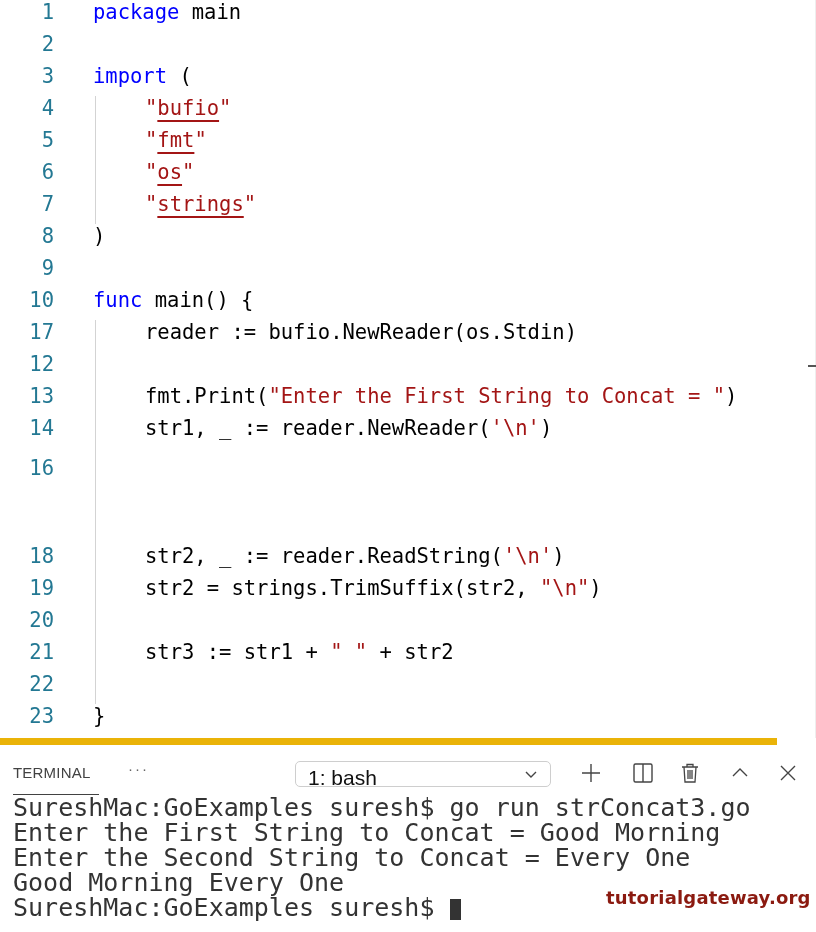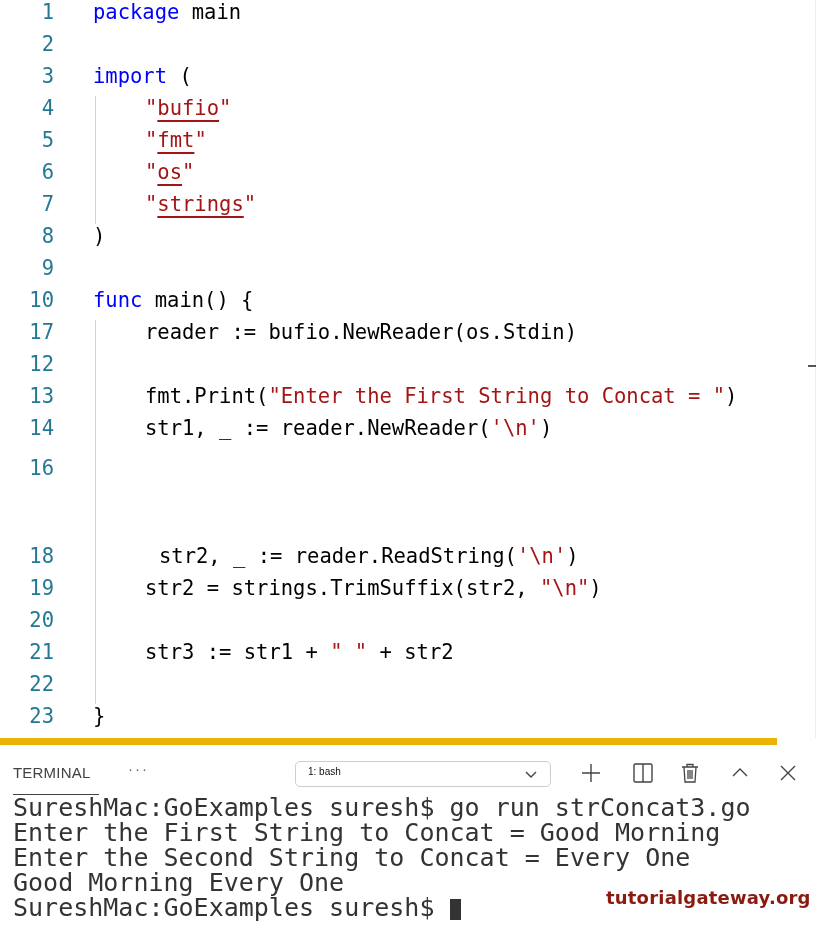--- a/index.html
+++ b/index.html
@@ -12,21 +12,21 @@
   .str { color:#a31515; }
   .ul { text-decoration:underline; text-decoration-color:#a31515; text-underline-offset:5px; }
   .guide { position:absolute; left:95px; width:1px; background:#d3d3d3; }
   .scroll-mark { position:absolute; right:0; top:365px; width:8px; height:2px; background:#555; }
   .scroll-track { position:absolute; right:0; top:0; width:1px; height:738px; background:#eee; }
   .panel { position:absolute; left:0; top:738px; width:777px; height:194px; border-top:7px solid #eab308; background:#fff; }
   .tabbar { position:absolute; left:0; top:0; width:816px; height:50px; font-family:"Liberation Sans", sans-serif; }
   .tab-terminal { position:absolute; left:13px; top:19px; font-size:15px; color:#424242; letter-spacing:0.2px; }
   .tab-underline { position:absolute; left:13px; top:49px; width:86px; height:1px; background:#424242; }
   .more { position:absolute; left:128px; top:15px; font-size:15px; color:#666; letter-spacing:2px; }
-  .select { position:absolute; left:295px; top:16px; width:256px; height:26px; border:1px solid #cecece; border-radius:5px; box-sizing:border-box; font-size:10px; color:#111; }
+  .select { position:absolute; left:295px; top:16px; width:256px; height:26px; border:1px solid #cecece; border-radius:5px; box-sizing:border-box; font-size:21px; color:#111; }
   .select-label { position:absolute; left:12px; top:4px; }
   .chev { position:absolute; right:12px; top:5px; width:14px; height:14px; }
   .icon { position:absolute; top:16px; width:24px; height:24px; }
   .term { position:absolute; left:13px; top:50px; font-family:"DejaVu Sans Mono", monospace; font-size:25px; line-height:25px; color:#333; white-space:pre; }
   .cursor { display:inline-block; width:11px; height:21px; background:#333; vertical-align:-4px; }
   .brand { position:absolute; left:606px; top:142px; font-family:"DejaVu Sans", sans-serif; font-weight:bold; font-size:18px; color:#8b1a10; letter-spacing:0.2px; }
 </style>
 </head>
 <body>
 
@@ -44,21 +44,21 @@
   <div class="line" style="top:156px"><span class="ln">6</span><span class="code" style="left:145px"><span class="str">"</span><span class="str ul">os</span><span class="str">"</span></span></div>
   <div class="line" style="top:188px"><span class="ln">7</span><span class="code" style="left:145px"><span class="str">"</span><span class="str ul">strings</span><span class="str">"</span></span></div>
   <div class="line" style="top:220px"><span class="ln">8</span><span class="code">)</span></div>
   <div class="line" style="top:252px"><span class="ln">9</span></div>
   <div class="line" style="top:284px"><span class="ln">10</span><span class="code"><span class="kw">func</span><span> main() {</span></span></div>
   <div class="line" style="top:316px"><span class="ln">17</span><span class="code" style="left:145px">reader := bufio.NewReader(os.Stdin)</span></div>
   <div class="line" style="top:348px"><span class="ln">12</span></div>
   <div class="line" style="top:380px"><span class="ln">13</span><span class="code" style="left:145px"><span>fmt.Print(</span><span class="str">"Enter the First String to Concat = "</span><span>)</span></span></div>
   <div class="line" style="top:412px"><span class="ln">14</span><span class="code" style="left:145px"><span>str1, _ := reader.NewReader(</span><span class="str">'\n'</span><span>)</span></span></div>
   <div class="line" style="top:452px"><span class="ln">16</span></div>
-  <div class="line" style="top:540px"><span class="ln">18</span><span class="code" style="left:159px"><span>str2, _ := reader.ReadString(</span><span class="str">'\n'</span><span>)</span></span></div>
+  <div class="line" style="top:540px"><span class="ln">18</span><span class="code" style="left:145px"><span>str2, _ := reader.ReadString(</span><span class="str">'\n'</span><span>)</span></span></div>
   <div class="line" style="top:572px"><span class="ln">19</span><span class="code" style="left:145px"><span>str2 = strings.TrimSuffix(str2, </span><span class="str">"\n"</span><span>)</span></span></div>
   <div class="line" style="top:604px"><span class="ln">20</span></div>
   <div class="line" style="top:636px"><span class="ln">21</span><span class="code" style="left:145px"><span>str3 := str1 + </span><span class="str">" "</span><span> + str2</span></span></div>
   <div class="line" style="top:668px"><span class="ln">22</span></div>
   <div class="line" style="top:700px"><span class="ln">23</span><span class="code">}</span></div>
 </div>
 
 <div class="panel">
   <div class="tabbar">
     <span class="tab-terminal">TERMINAL</span>

